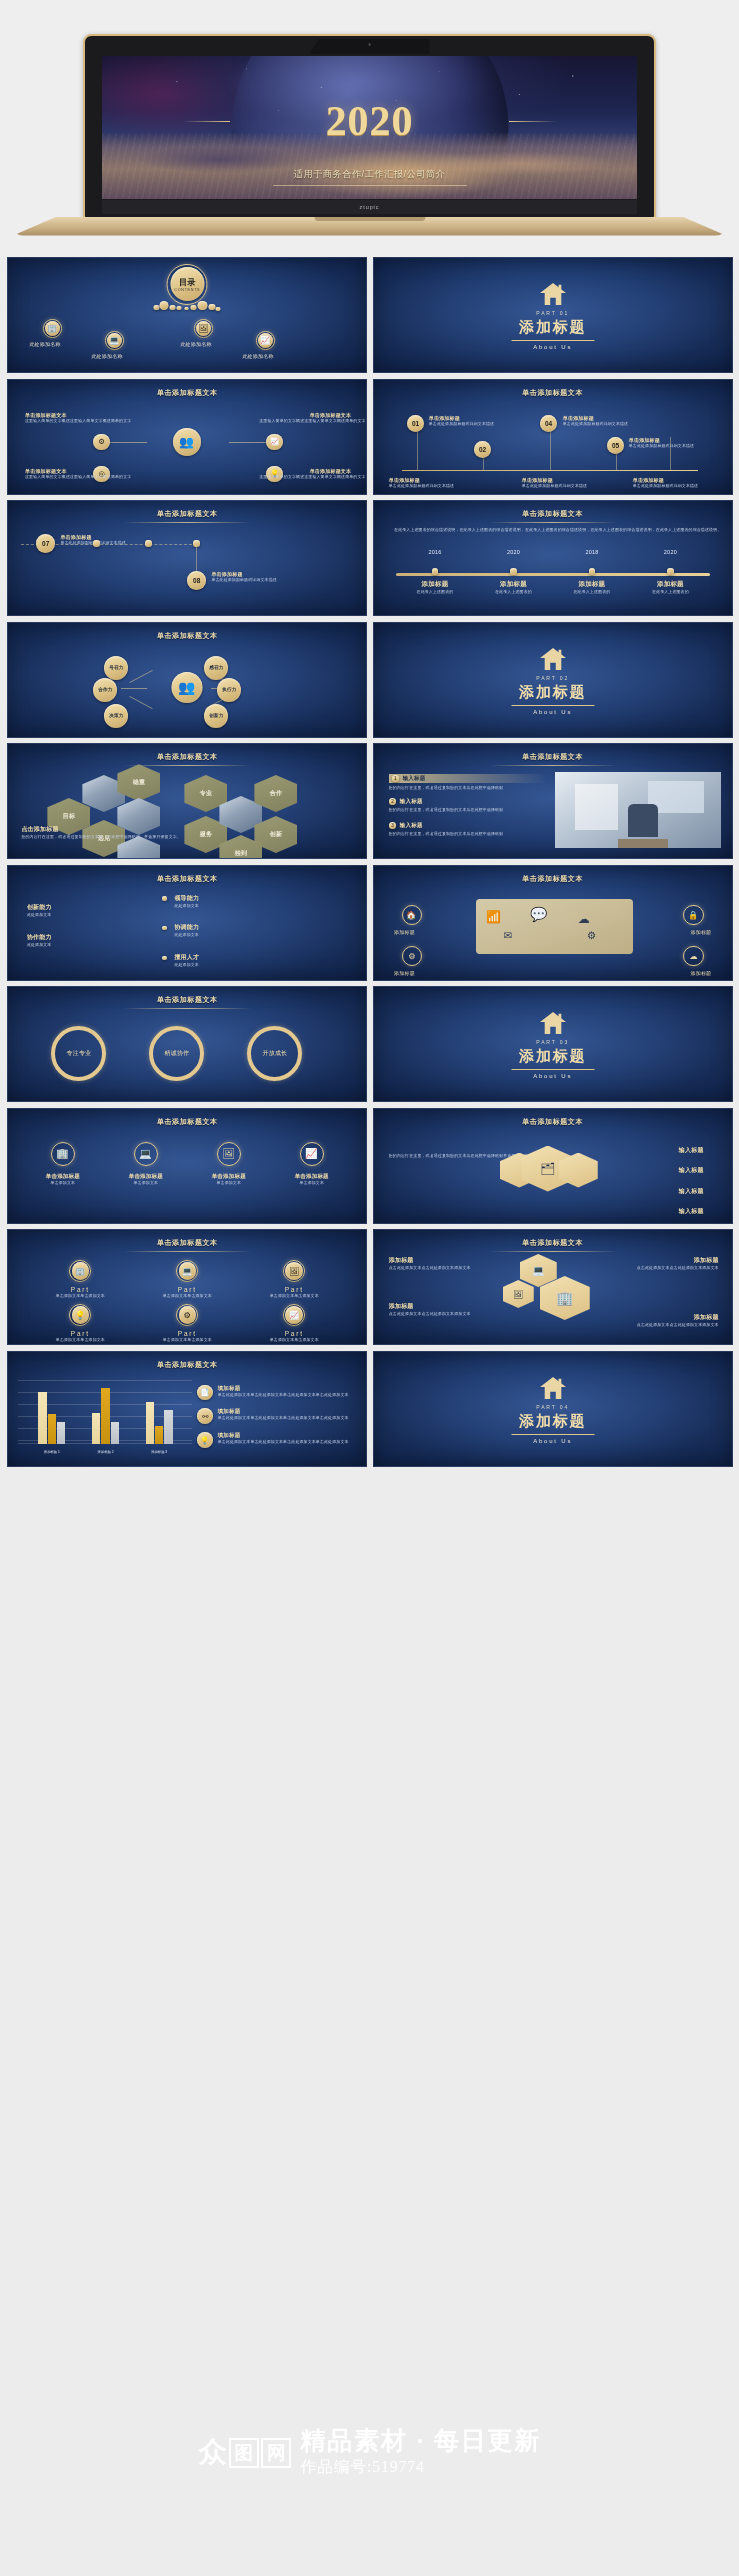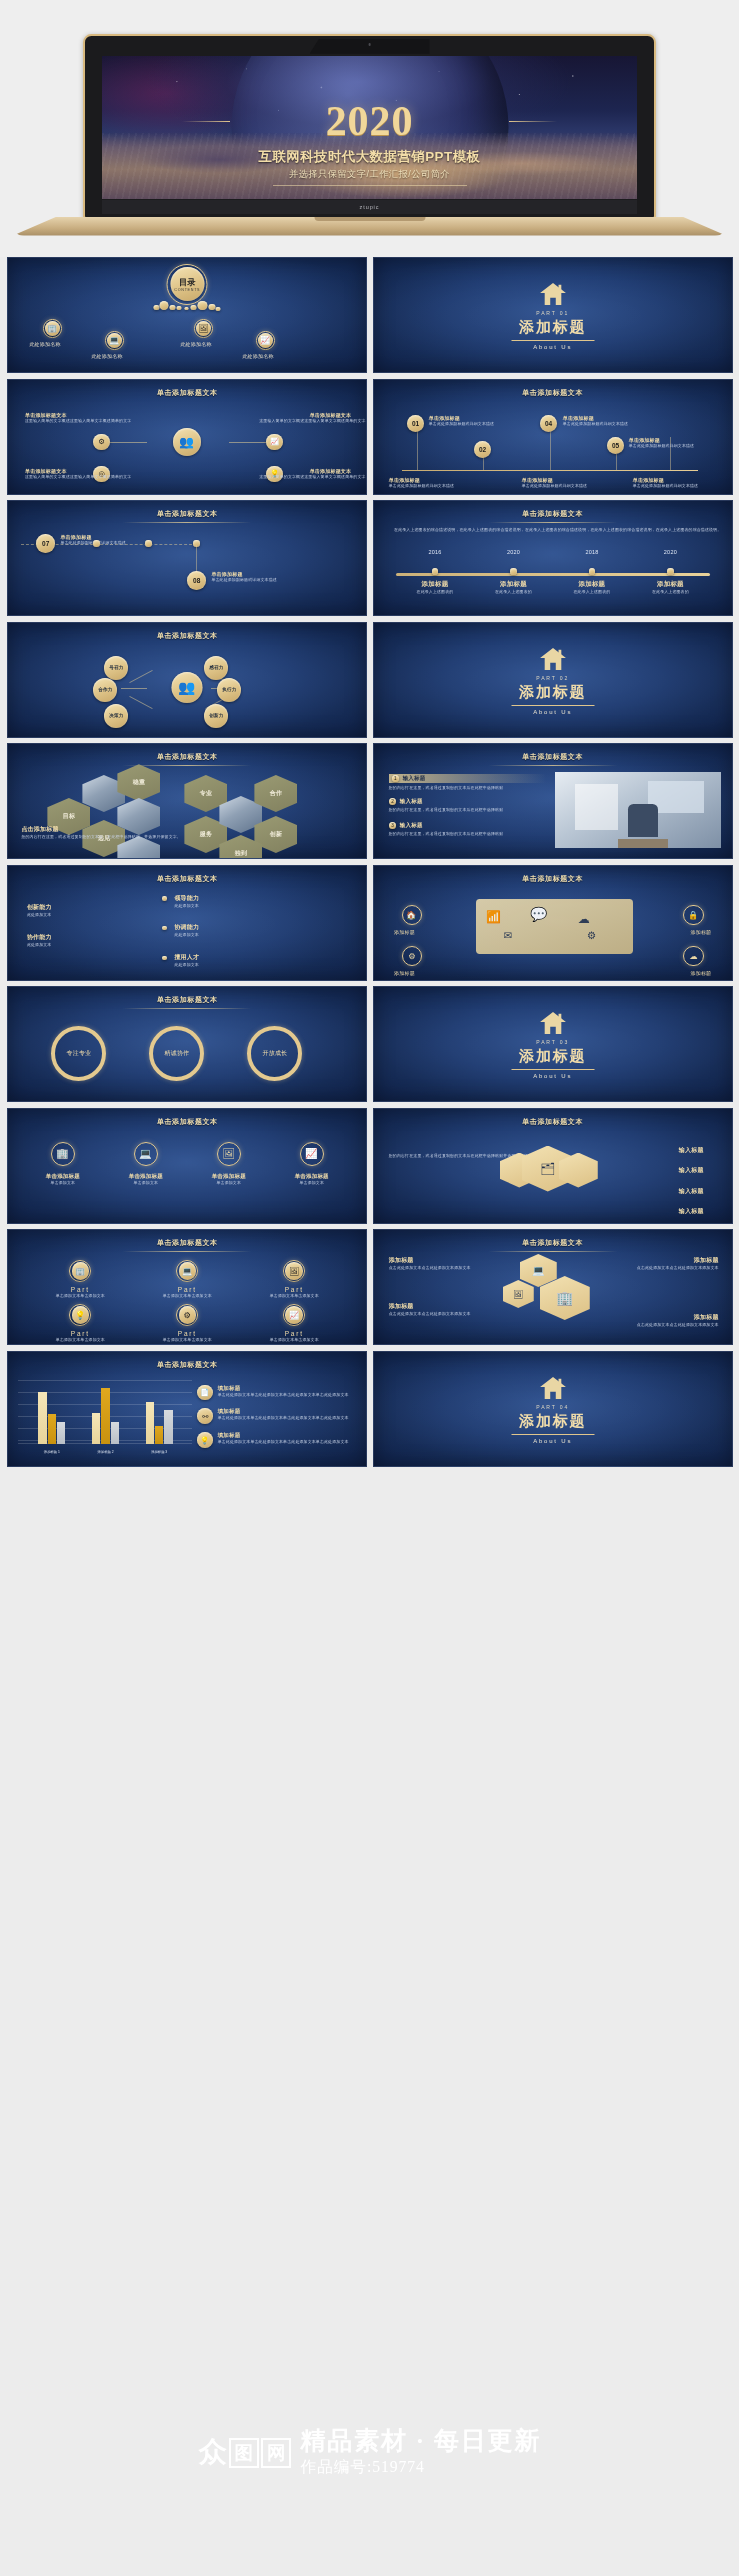--- a/index.html
+++ b/index.html
@@ -186,22 +186,21 @@
     <div class="lid">
       <div class="notch"></div>
       <div class="camdot"></div>
       <div class="screen">
         <div class="stars"></div>
         <div class="planet"></div>
         <div class="terrain"></div>
         <div class="hero-rule l"></div>
         <div class="hero-rule r"></div>
         <div class="hero-year">2020</div>
-        <div class="hero-title">互联网科技时代大数据营销PPT模板</div>
-        <div class="hero-sub">并选择只保留文字/工作汇报/公司简介</div>
+        <div class="hero-sub">适用于商务合作/工作汇报/公司简介</div>
         <div class="hero-underline"></div>
       </div>
       <div class="chinbar">
         <span>ztupic</span>
       </div>
     </div>
     <div class="base"></div>
   </div>
 </div>
 

